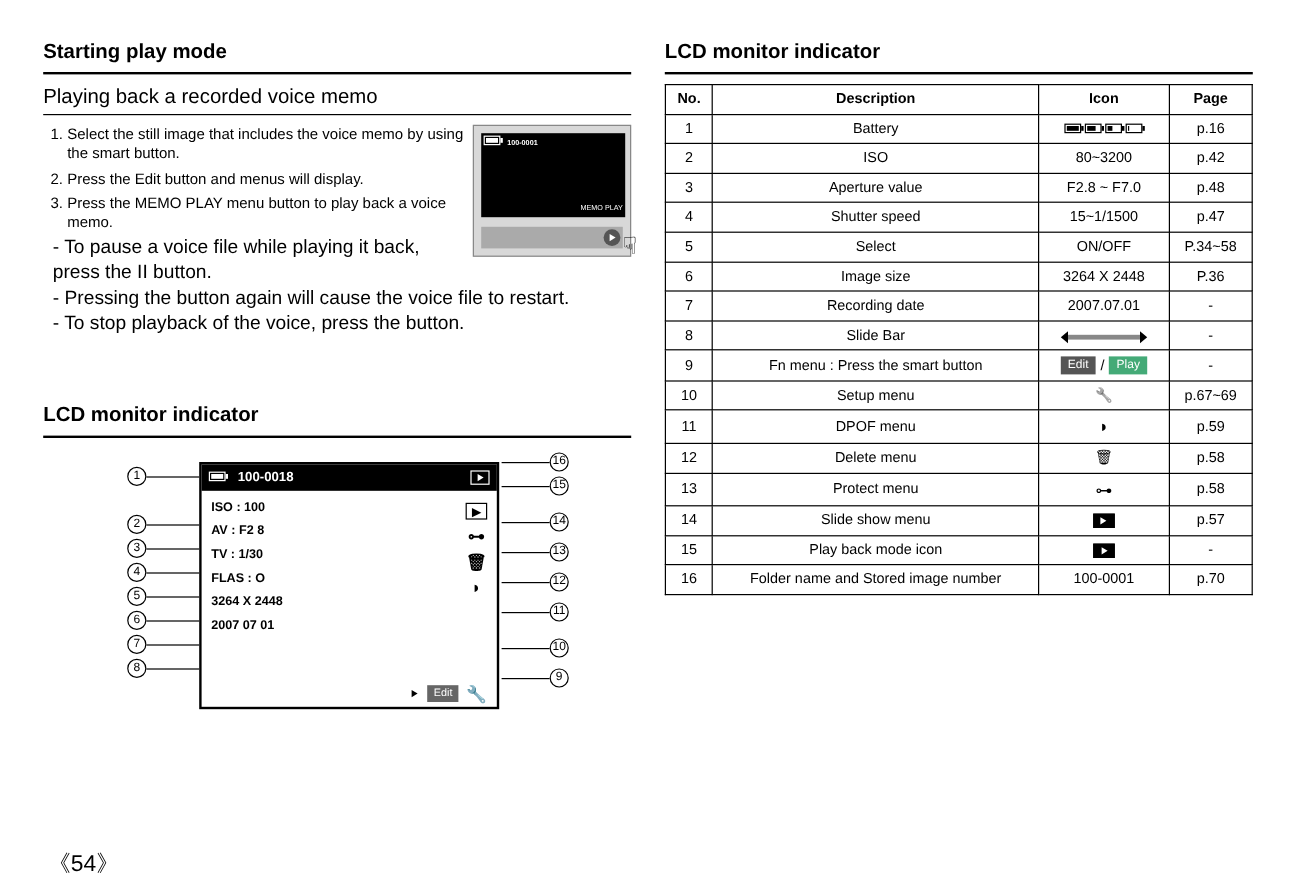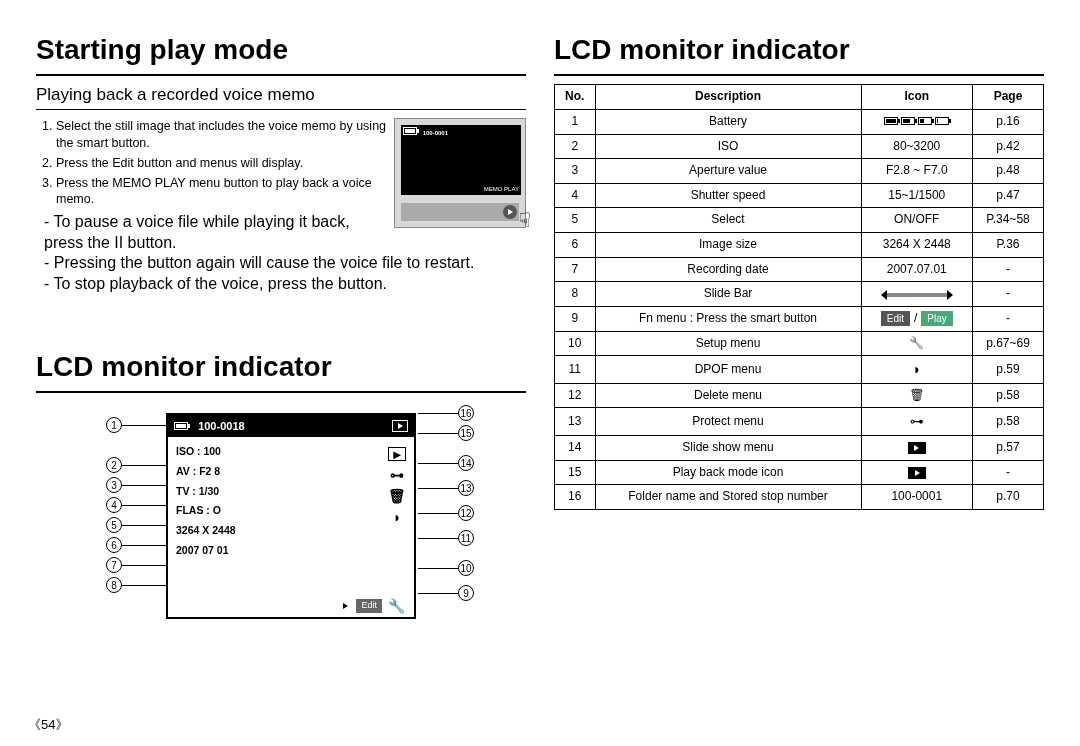--- a/index.html
+++ b/index.html
@@ -12,21 +12,21 @@
     color: #000;
     font-size: 13px;
     line-height: 1.3;
   }
   .columns {
     display: flex;
     gap: 28px;
   }
   .col { flex: 1; min-width: 0; }
   h1 {
-    font-size: 28px;
+    font-size: 17px;
     font-weight: bold;
     margin-bottom: 6px;
   }
   .hr-strong { border: none; border-top: 2px solid #000; margin: 4px 0 8px 0; }
   .subhead {
     font-size: 17px;
     font-weight: normal;
     border-bottom: 1px solid #000;
     padding-bottom: 3px;
     margin-bottom: 8px;
@@ -142,21 +142,21 @@
   .slideshow-icon { width:18px;height:12px;border:1px solid #000;display:inline-flex;align-items:center;justify-content:center;background:#000;}
   .slideshow-icon span{width:0;height:0;border-left:5px solid #fff;border-top:3px solid transparent;border-bottom:3px solid transparent;}
   .playback-icon { width:18px;height:12px;border:1px solid #000;display:inline-flex;align-items:center;justify-content:center;background:#000;}
   .playback-icon span{width:0;height:0;border-left:5px solid #fff;border-top:3px solid transparent;border-bottom:3px solid transparent;margin-left:1px;}
   .mini-slidebar{display:inline-block;width:60px;height:4px;background:#888;position:relative;margin:0 8px;}
   .mini-slidebar::before,.mini-slidebar::after{content:'';position:absolute;top:-3px;width:0;height:0;border-top:5px solid transparent;border-bottom:5px solid transparent;}
   .mini-slidebar::before{left:-6px;border-right:6px solid #000;}
   .mini-slidebar::after{right:-6px;border-left:6px solid #000;}
   .badge-pair { display:inline-flex; gap:4px; align-items:center;}
   .badge-pair span.b { padding:1px 6px; color:#fff; font-size:10px;}
-  .page-num { position:absolute; bottom:12px; left:28px; font-size:13px;}
+  .page-num { position:absolute; bottom:12px; left:40px; font-size:19px;}
 </style>
 </head>
 <body>
 
 <div class="columns">
 
   <div class="col">
     <h1>Starting play mode</h1>
     <div class="hr-strong"></div>
     <div class="subhead">Playing back a recorded voice memo</div>
@@ -384,21 +384,21 @@
           <tr>
             <td>15</td>
             <td class="desc">Play back mode icon</td>
             <td><span class="playback-icon">
                 <span></span>
               </span></td>
             <td>-</td>
           </tr>
           <tr>
             <td>16</td>
-            <td class="desc">Folder name and Stored stop number</td>
+            <td class="desc">Folder name and Stored image number</td>
             <td>100-0001</td>
             <td>p.70</td>
           </tr>
         </tbody>
     </table>
   </div>
 </div>
 
 <div class="page-num">《54》</div>
 

